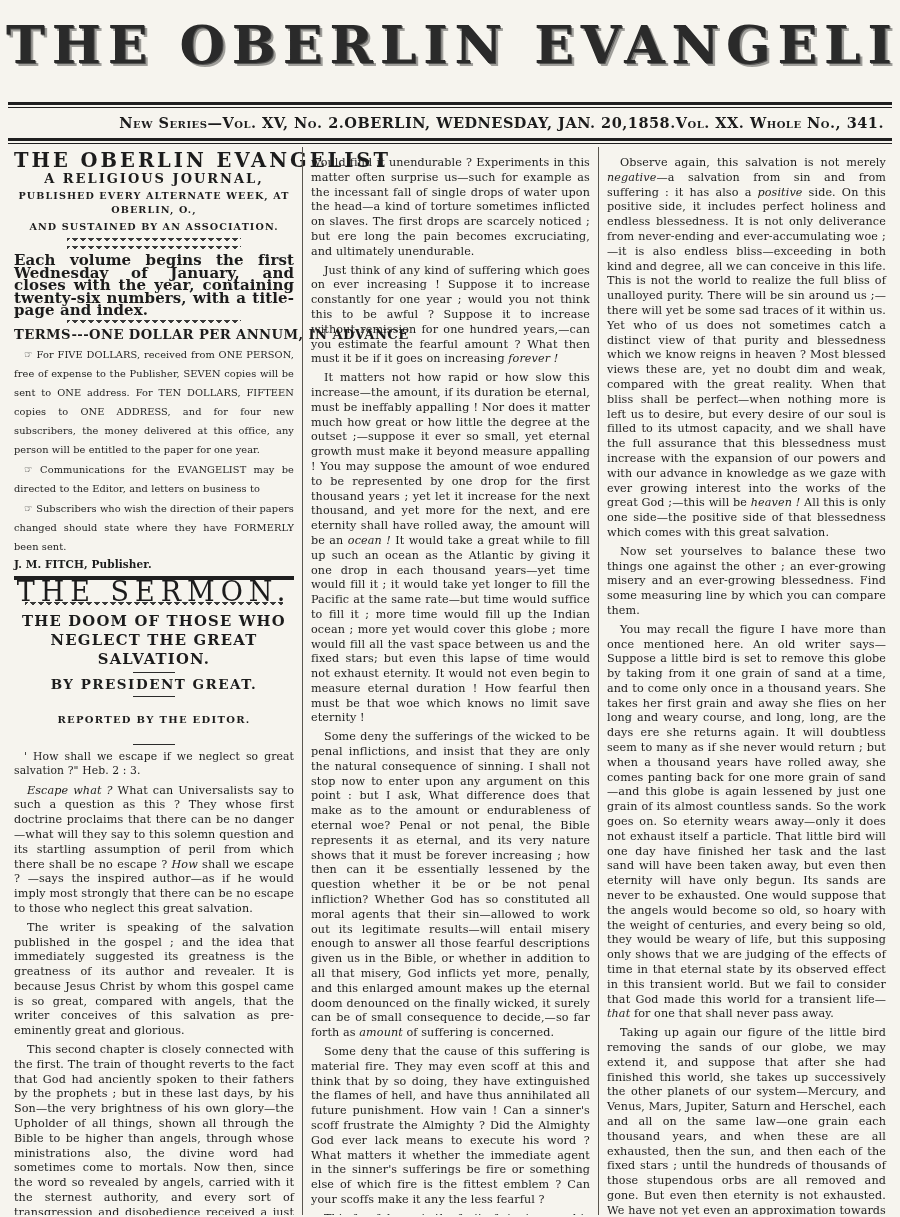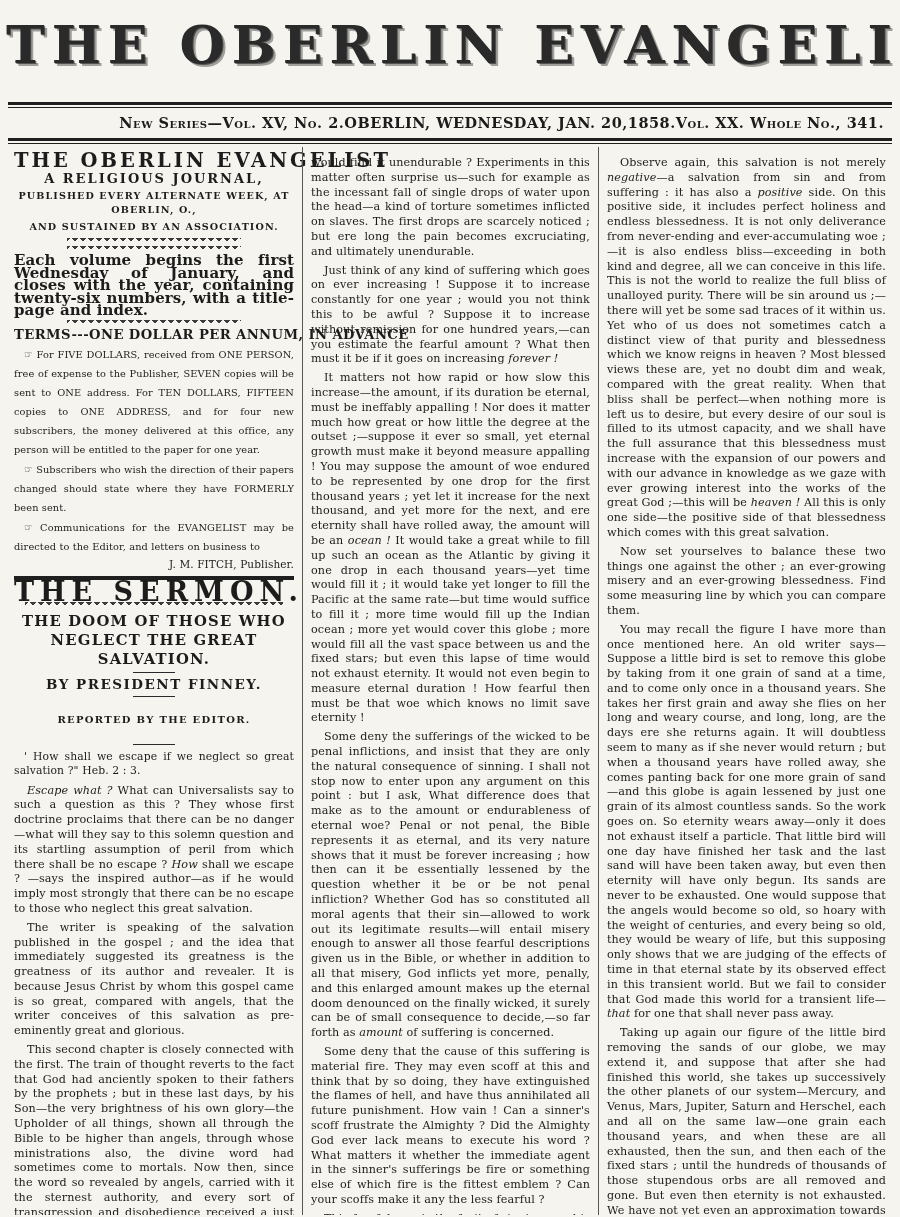--- a/index.html
+++ b/index.html
@@ -72,35 +72,35 @@
     text-align:center;font-weight:bold;font-size:19.5px;
     letter-spacing:3px;margin:2px 0 3px 0;text-indent:0 !important;
     white-space:nowrap;
   }
   .jsub{text-align:center;font-weight:bold;font-size:13px;letter-spacing:2px;margin:1px 0;}
   .jline{text-align:center;font-weight:bold;font-size:9.6px;letter-spacing:1.1px;margin:2px 0;}
   .editor{text-align:center;font-weight:bold;font-size:14.5px;letter-spacing:1.5px;margin:3px 0;}
   .volnote{font-size:15px;line-height:12.6px;font-weight:bold;margin:3px 0;text-align:justify;}
   .terms-head{text-align:center;font-weight:bold;font-size:13.2px;letter-spacing:0.4px;margin:3px 0 2px 0;white-space:nowrap;}
   .terms p{font-size:9.8px;line-height:19px;margin:0 0 1px 0;text-indent:10px;text-align:justify;}
-  .pubsig{text-align:right;font-weight:normal;font-size:10.5px;margin:1px 0 4px 0;}
+  .pubsig{text-align:left;font-weight:bold;font-size:10.5px;margin:1px 0 4px 0;}
 
   .wavy{
     height:5px;width:62%;margin:3px auto;
     background:
       linear-gradient(135deg, #3a3a3a 25%, transparent 25%) 0 0,
       linear-gradient(225deg, #3a3a3a 25%, transparent 25%) 0 0;
     background-size:8px 5px;
     background-repeat:repeat-x;
   }
   .heavy-rule{height:3px;background:#1f1f1f;border-bottom:1px solid #1f1f1f;margin:3px 0 5px 0;}
   .short-rule{width:42px;border-top:1.5px solid #2a2a2a;margin:4px auto;}
 
   .sermon-sec{
-    text-align:center;font-weight:bold;font-size:27px;
+    text-align:center;font-weight:normal;font-size:27px;
     letter-spacing:6px;margin:4px 0 2px 0;white-space:nowrap;
   }
   .sermon-title{
     text-align:center;font-weight:bold;font-size:14.8px;
     letter-spacing:1.2px;line-height:19px;margin:4px 0;
   }
   .byline{text-align:center;font-weight:bold;font-size:13.5px;letter-spacing:1.5px;margin:2px 0;}
   .reported{text-align:center;font-weight:bold;font-size:10px;letter-spacing:1.3px;margin:16px 0;}
   .scripture{font-size:10.8px;line-height:13.8px;margin:5px 0 6px 0;text-indent:10px;}
   .bodytext p{margin:4px 0 1px 0;}
@@ -132,30 +132,30 @@
       <div class="jsub">A RELIGIOUS JOURNAL,</div>
       <div class="jline">PUBLISHED EVERY ALTERNATE WEEK, AT OBERLIN, O.,</div>
       <div class="jline">AND SUSTAINED BY AN ASSOCIATION.</div>
       <div class="wavy"></div>
       <div class="wavy"></div>
       <div class="volnote">Each volume begins the first Wednesday of January, and closes with the year, containing twenty-six numbers, with a title-page and index.</div>
       <div class="wavy"></div>
       <div class="terms-head">TERMS---ONE DOLLAR PER ANNUM, IN ADVANCE</div>
       <div class="terms">
           <p>☞ For FIVE DOLLARS, received from ONE PERSON, free of expense to the Publisher, SEVEN copies will be sent to ONE address.  For TEN DOLLARS, FIFTEEN copies to ONE ADDRESS, and for four new subscribers, the money delivered at this office, any person will be entitled to the paper for one year.</p>
+          <p>☞ Communications for the EVANGELIST may be directed to the Editor, and letters on business to</p>
           <p>☞ Subscribers who wish the direction of their papers changed should state where they have FORMERLY been sent.</p>
-          <p>☞ Communications for the EVANGELIST may be directed to the Editor, and letters on business to</p>
         </div>
       <div class="pubsig">J. M. FITCH, Publisher.</div>
       <div class="heavy-rule"></div>
       <div class="sermon-sec">THE SERMON.</div>
       <div class="wavy" style="width:92%;"></div>
       <div class="sermon-title">THE DOOM OF THOSE WHO NEGLECT THE GREAT SALVATION.</div>
       <div class="short-rule"></div>
-      <div class="byline">BY PRESIDENT FINNEY.</div>
+      <div class="byline">BY PRESIDENT GREAT.</div>
       <div class="short-rule"></div>
       <div class="reported">REPORTED BY THE EDITOR.</div>
       <div class="short-rule"></div>
       <div class="scripture">' How shall we escape if we neglect so great salvation ?" Heb. 2 : 3.</div>
       <div class="bodytext">
           <p><i>Escape what ?</i>  What can Universalists say to such a question as this ?  They whose first doctrine proclaims that there can be no danger—what will they say to this solemn question and its startling assumption of peril from which there shall be no escape ?  <i>How</i> shall we escape ? —says the inspired author—as if he would imply most strongly that there can be no escape to those who neglect this great salvation.</p>
           <p>The writer is speaking of the salvation published in the gospel ; and the idea that immediately suggested its greatness is the greatness of its author and revealer.  It is because Jesus Christ by whom this gospel came is so great, compared with angels, that the writer conceives of this salvation as pre-eminently great and glorious.</p>
           <p>This second chapter is closely connected with the first. The train of thought reverts to the fact that God had anciently spoken to their fathers by the prophets ; but in these last days, by his Son—the very brightness of his own glory—the Upholder of all things, shown all through the Bible to be higher than angels, through whose ministrations also, the divine word had sometimes come to mortals.  Now then, since the word so revealed by angels, carried with it the sternest authority, and every sort of transgression and disobedience received a just recompense of reward, how shall men escape who neglect a salvation so great that even God's glorious Son is sent from heaven to earth to reveal it !  He, the , came down to create and reveal this salvation ; he wrought it out in death, confirming his divine mission while he lived, by miracles ;—must it not, then be a matter of supreme importance ?</p>
         </div>
     </div>

